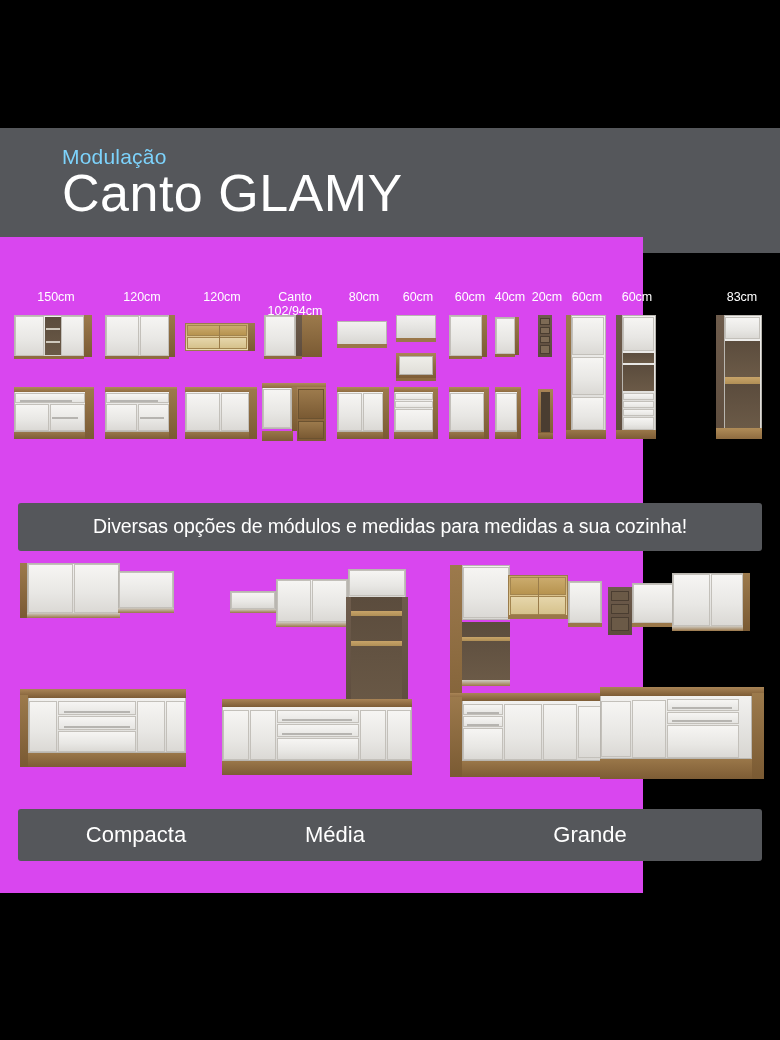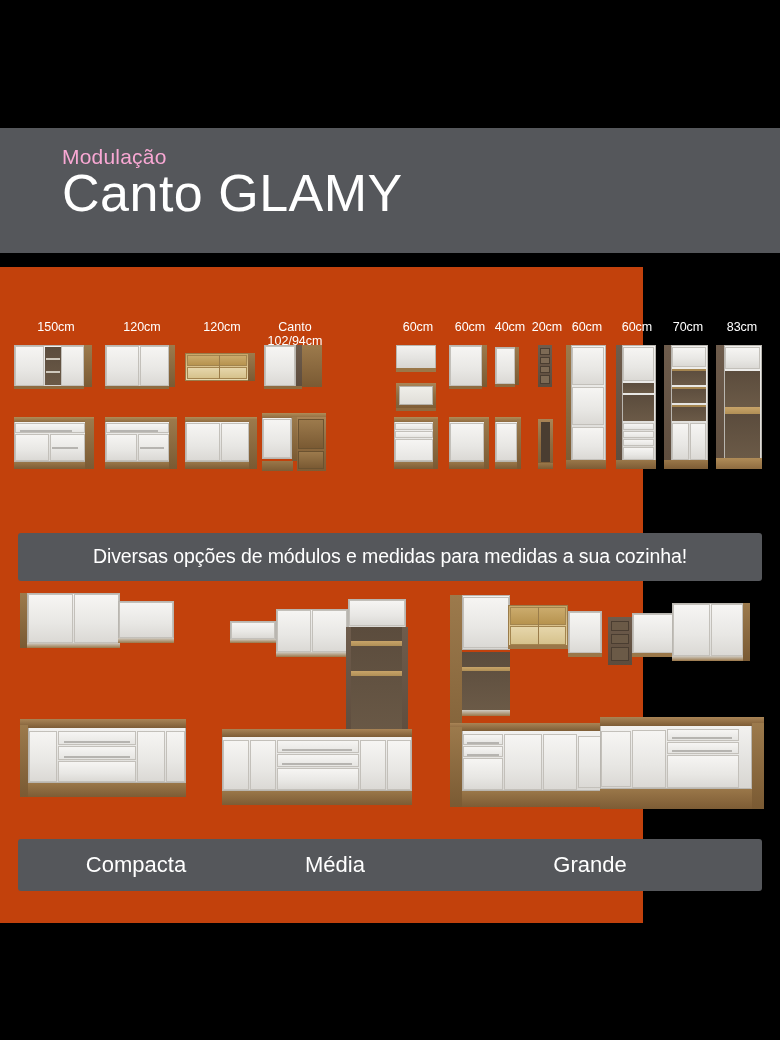--- a/index.html
+++ b/index.html
@@ -28,41 +28,41 @@
     width: 780px;
     height: 125px;
     background: #55575b;
     box-sizing: border-box;
   }
   .header-sub {
     position: absolute;
     left: 62px;
     top: 17px;
     font-size: 21px;
-    color: #f9a8d4;
+    color: #7dd3fc;
     letter-spacing: 0.2px;
   }
   .header-title {
     position: absolute;
     left: 62px;
     top: 38px;
     font-size: 52px;
     color: #ffffff;
     letter-spacing: 0.5px;
     line-height: 1.05;
   }
 
   
   .body-area {
     position: absolute;
     left: 0;
-    top: 267px;
+    top: 237px;
     width: 643px;
     height: 656px;
-    background: #c2410c;
+    background: #d946ef;
   }
 
   
   .modules {
     position: absolute;
     left: 0;
     top: 0;
     width: 780px;
     height: 225px;
   }
@@ -335,20 +335,42 @@
             <div class="door" style="left:1px;top:6px;width:28px;bottom:13px;"></div>
             <div class="side-wood" style="left:30px;width:5px;top:4px;bottom:10px;"></div>
             <div class="wood" style="position:absolute;left:35px;top:4px;right:0;bottom:0;"></div>
             <div style="position:absolute;left:36px;top:6px;right:2px;height:30px;background:linear-gradient(180deg,#9c7a4c,#7a5a33);border:1px solid #6b5230;box-sizing:border-box;"></div>
             <div style="position:absolute;left:36px;top:38px;right:2px;bottom:2px;background:linear-gradient(180deg,#9c7a4c,#7a5a33);border:1px solid #6b5230;box-sizing:border-box;"></div>
             <div class="plinth" style="height:10px;width:31px;left:0;"></div>
           </div>
         </div>
       </div>
 
+      <div class="mod-col" style="left:335px; width:58px;">
+        <div class="mod-label">
+          <span class="l1"></span>
+          <span>80cm</span>
+        </div>
+        <div class="mod-upper" style="top:84px;height:28px;">
+          <div class="cab" style="position:absolute;left:2px;top:0;width:50px;height:24px;">
+            <div class="cab-body"></div>
+            <div style="position:absolute;left:0;right:0;bottom:-3px;height:4px;background:#9a7749;"></div>
+          </div>
+        </div>
+        <div class="mod-lower" style="top:150px;height:52px;">
+          <div class="cab" style="position:absolute;left:2px;top:0;width:52px;height:52px;">
+            <div class="top-wood" style="height:5px;"></div>
+            <div class="cab-body" style="top:5px;bottom:7px;border-top:none;"></div>
+            <div class="door" style="left:1px;top:6px;width:24px;bottom:8px;"></div>
+            <div class="door" style="left:26px;top:6px;right:6px;bottom:8px;"></div>
+            <div class="side-wood" style="right:0;width:6px;top:2px;"></div>
+            <div class="plinth" style="height:7px;right:6px;"></div>
+          </div>
+        </div>
+      </div>
 
       <div class="mod-col" style="left:392px; width:52px;">
         <div class="mod-label">
           <span class="l1"></span>
           <span>60cm</span>
         </div>
         <div class="mod-upper" style="top:78px;height:70px;">
           <div class="cab" style="position:absolute;left:4px;top:0;width:40px;height:24px;">
             <div class="cab-body"></div>
             <div style="position:absolute;left:0;right:0;bottom:-3px;height:4px;background:#9a7749;"></div>
@@ -474,42 +496,20 @@
             <div class="cavity" style="left:7px;top:50px;right:2px;height:26px;"></div>
             <div class="drawer" style="left:7px;top:78px;right:2px;height:7px;"></div>
             <div class="drawer" style="left:7px;top:86px;right:2px;height:7px;"></div>
             <div class="drawer" style="left:7px;top:94px;right:2px;height:7px;"></div>
             <div class="door" style="left:7px;top:102px;right:2px;bottom:9px;"></div>
             <div class="plinth" style="height:9px;left:0;"></div>
           </div>
         </div>
       </div>
 
-      <div class="mod-col" style="left:662px; width:52px;">
-        <div class="mod-label">
-          <span class="l1"></span>
-          <span>70cm</span>
-        </div>
-        <div class="mod-upper" style="top:78px;height:124px;">
-          <div class="cab" style="position:absolute;left:2px;top:0;width:44px;height:124px;">
-            <div class="wood-dark" style="position:absolute;left:0;width:7px;top:0;bottom:0;"></div>
-            <div class="cab-body" style="left:7px;"></div>
-            <div class="door" style="left:8px;top:2px;right:2px;height:20px;"></div>
-            <div class="cavity" style="left:8px;top:24px;right:2px;height:16px;"></div>
-            <div style="position:absolute;left:8px;top:24px;right:2px;height:2px;background:#a5854f;"></div>
-            <div class="cavity" style="left:8px;top:42px;right:2px;height:16px;"></div>
-            <div style="position:absolute;left:8px;top:42px;right:2px;height:2px;background:#a5854f;"></div>
-            <div class="cavity" style="left:8px;top:60px;right:2px;height:16px;"></div>
-            <div style="position:absolute;left:8px;top:60px;right:2px;height:2px;background:#a5854f;"></div>
-            <div class="door" style="left:8px;top:78px;width:17px;bottom:9px;"></div>
-            <div class="door" style="left:26px;top:78px;right:2px;bottom:9px;"></div>
-            <div class="plinth" style="height:9px;left:0;"></div>
-          </div>
-        </div>
-      </div>
 
       <div class="mod-col" style="left:714px; width:56px;">
         <div class="mod-label">
           <span class="l1"></span>
           <span>83cm</span>
         </div>
         <div class="mod-upper" style="top:78px;height:124px;">
           <div class="cab" style="position:absolute;left:2px;top:0;width:46px;height:124px;">
             <div class="wood-dark" style="position:absolute;left:0;width:8px;top:0;bottom:0;"></div>
             <div class="cab-body" style="left:8px;"></div>

